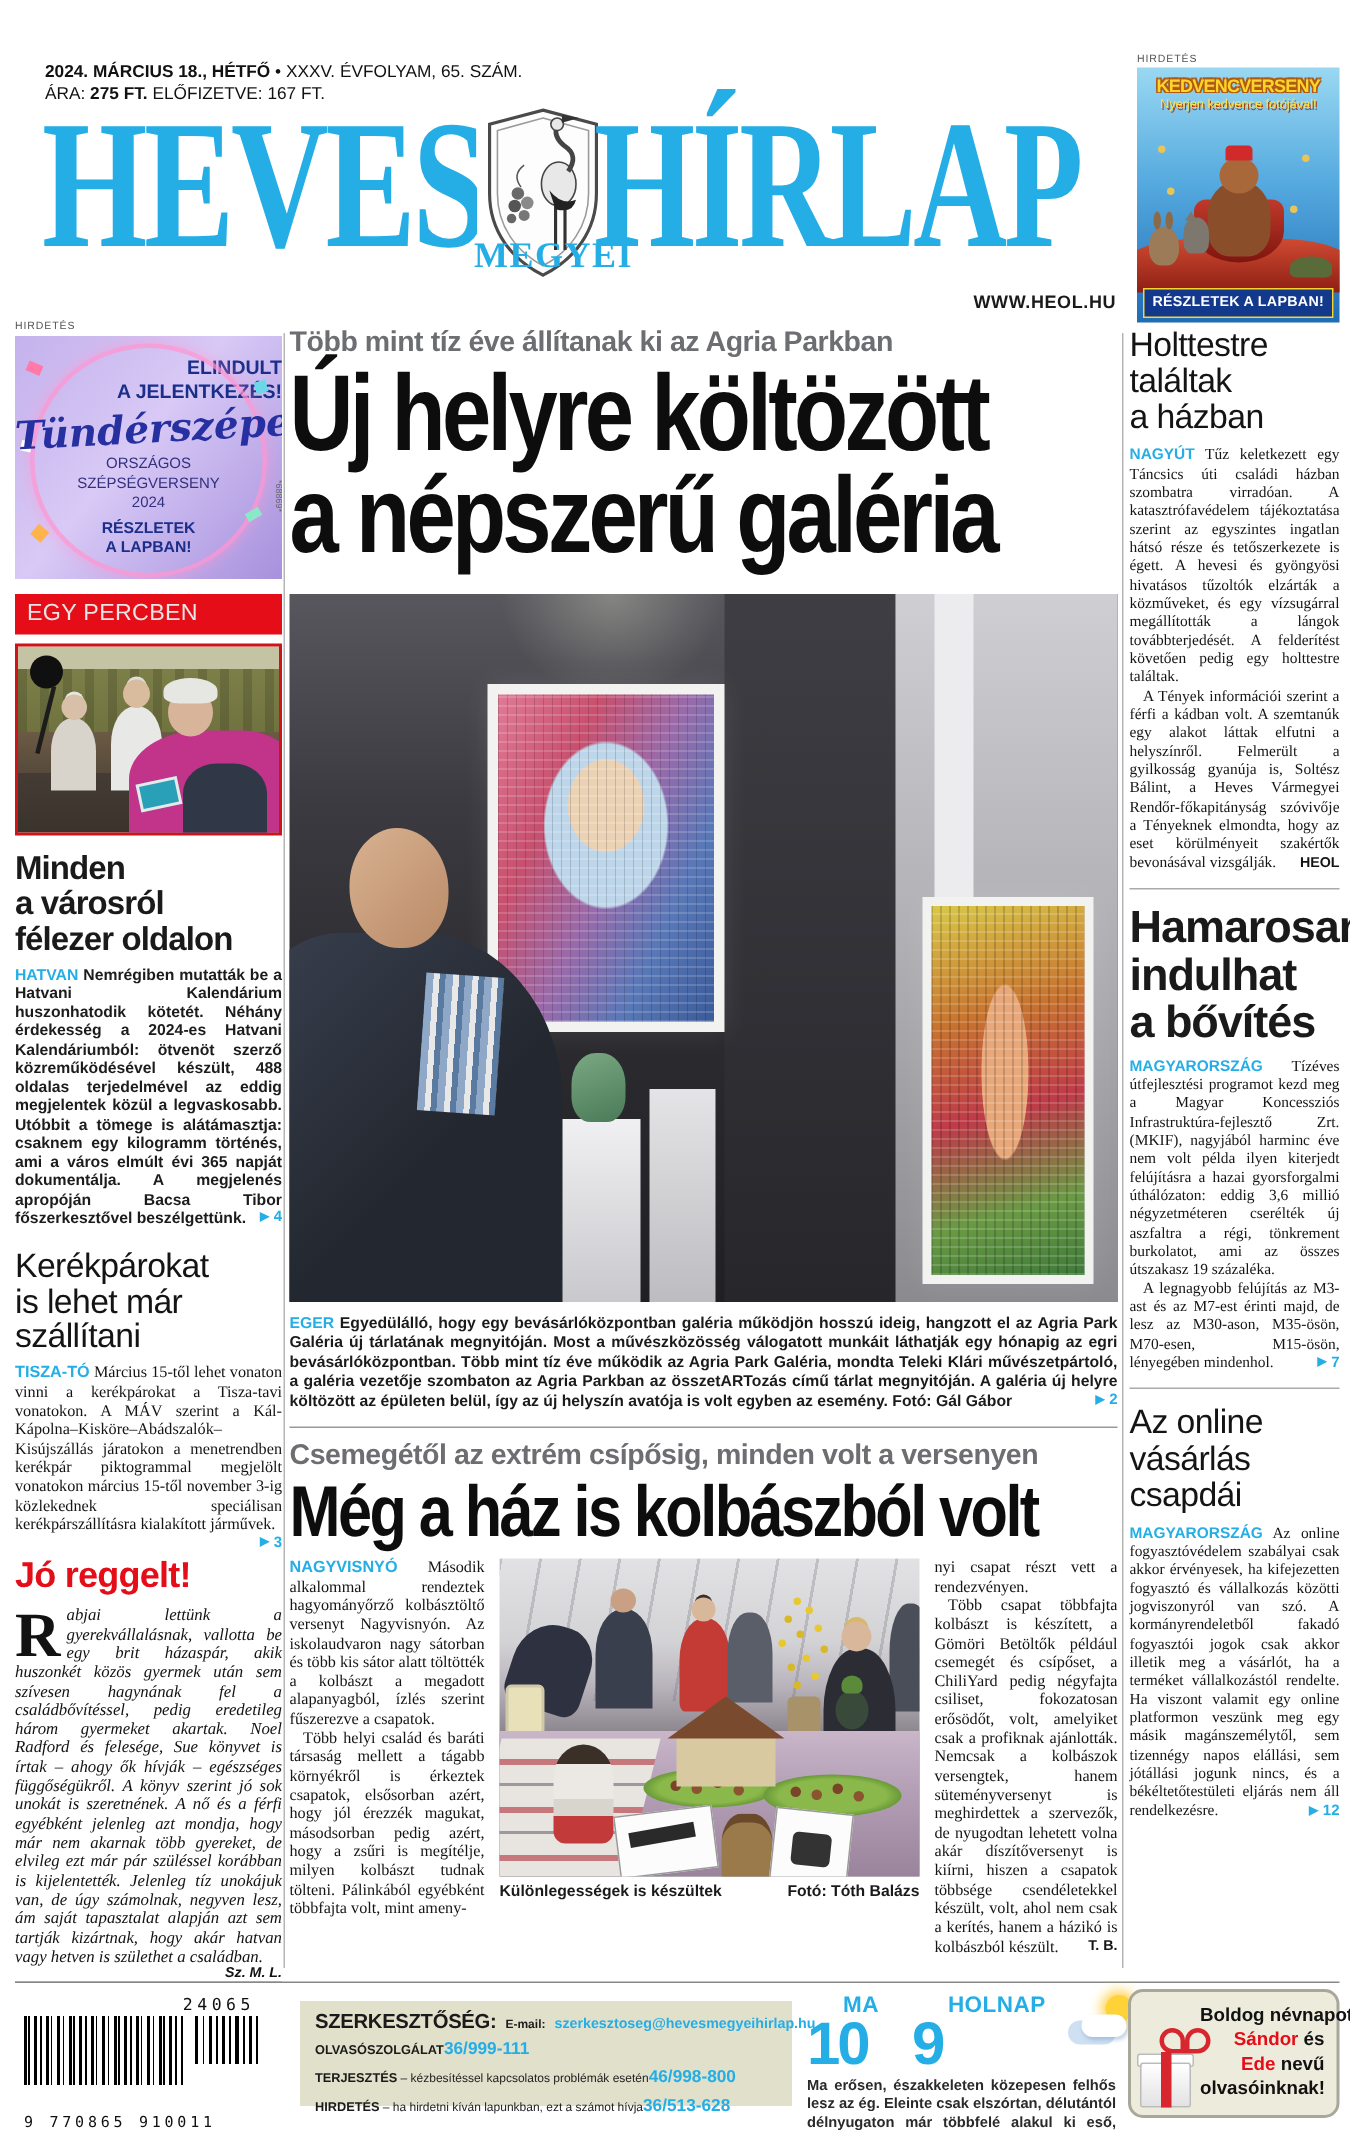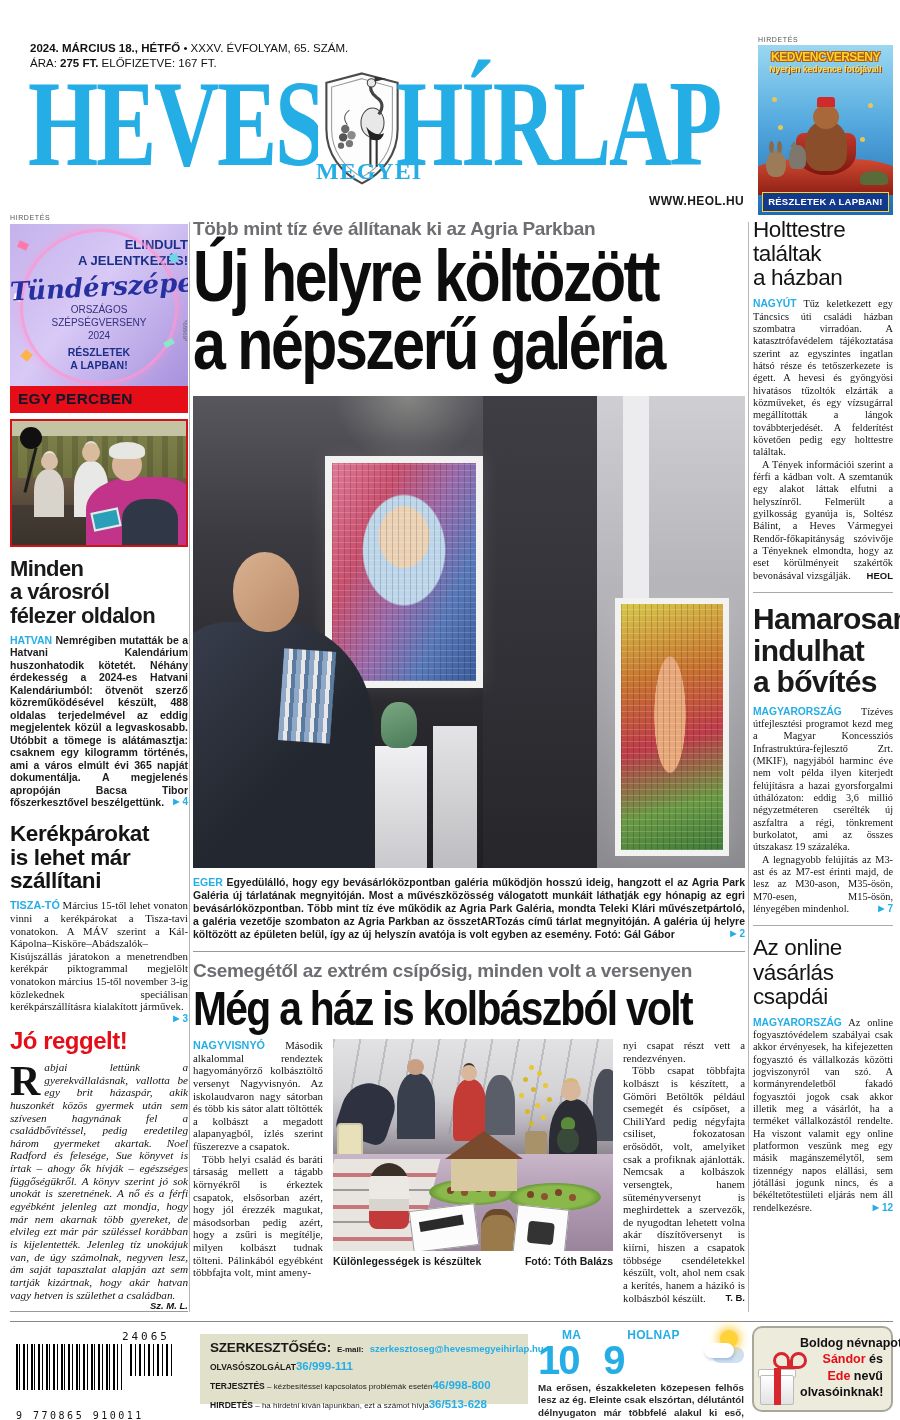--- a/index.html
+++ b/index.html
@@ -22,21 +22,21 @@
   .website { position:absolute; left:649px; top:194px; font-size:12px; font-weight:bold; letter-spacing:.4px; }
 
   .adlabel { font-size:7px; color:#555; letter-spacing:.6px; }
   .adlabel-top { position:absolute; left:758px; top:36px; }
 
   
   .ad-pet { position:absolute; left:758px; top:45px; width:135px; height:170px; overflow:hidden;
             background:linear-gradient(180deg,#9ad8f2 0%,#55aadf 45%,#1f6cb4 100%); }
   .pet-title { margin-top:5px; text-align:center; color:#ffd42a; font-weight:bold; font-size:12px;
                letter-spacing:-.5px; text-shadow:1px 1px 0 #b05a10,-1px -1px 0 #b05a10,1px -1px 0 #b05a10,-1px 1px 0 #b05a10; }
-  .pet-sub { text-align:center; color:#ffe04a; font-size:8.5px; font-weight:bold; text-shadow:1px 1px 0 #a04010; }
+  .pet-sub { text-align:center; color:#ffe04a; font-size:8.5px; font-weight:normal; text-shadow:1px 1px 0 #a04010; }
   .pet-podium { position:absolute; left:-10px; right:-10px; bottom:20px; height:36px;
                 background:linear-gradient(180deg,#d04a32,#8e1f14); border-radius:50% 50% 0 0/26px; }
   .pet-dog { position:absolute; left:47px; bottom:44px; width:42px; height:50px; background:#8a4e2a;
              border-radius:45% 45% 35% 35%; }
   .pet-dog::before { content:""; position:absolute; left:8px; top:-16px; width:26px; height:24px;
              background:#a8683a; border-radius:50%; }
   .pet-dog::after { content:""; position:absolute; left:12px; top:-24px; width:18px; height:10px;
              background:#d12a2a; border-radius:3px 3px 0 0; }
   .pet-cape { position:absolute; left:38px; bottom:40px; width:60px; height:42px;
               background:linear-gradient(180deg,#c0392b,#7e150e); border-radius:8px 8px 50% 50%; }
@@ -76,21 +76,21 @@
   .fairy-l6 { margin-top:4px; text-align:center; color:var(--navy); font-weight:bold; font-size:10.5px; white-space:pre-line; line-height:1.25; }
   .confetti { position:absolute; }
   .cf1 { left:8px; top:18px; width:10px; height:7px; background:#ff7aa8; transform:rotate(24deg); }
   .cf2 { right:10px; top:30px; width:8px; height:8px; background:#6ad8e8; transform:rotate(-16deg); }
   .cf3 { left:12px; bottom:26px; width:9px; height:9px; background:#ffb34a; transform:rotate(40deg); }
   .cf4 { right:14px; bottom:40px; width:10px; height:6px; background:#8ae8c8; transform:rotate(-30deg); }
   .cf5 { left:4px; top:70px; width:7px; height:7px; background:#fff; transform:rotate(12deg); }
   .fairy-code { position:absolute; right:0; top:96px; writing-mode:vertical-rl; font-size:6px; color:#666; }
 
   
-  .op-banner { background:var(--red); color:#0f172a; font-weight:bold; font-size:15.5px;
+  .op-banner { margin-top:10px; background:var(--red); color:#e5e5e5; font-weight:normal; font-size:15.5px;
                padding:4px 8px 5px; letter-spacing:.2px; }
   .pm-photo { position:relative; margin-top:6px; width:100%; height:128px; border:2px solid #cf1418; overflow:hidden;
               background:linear-gradient(180deg,#c4c4a4 0%,#c4c4a4 12%,#7c7f48 12%,#70733f 46%,#6b5a44 46%,#574a3c 68%,#443c34 68%,#3a332c 100%); }
   .pm-photo::before { content:""; position:absolute; left:0; right:0; top:12%; height:34%;
               background:repeating-linear-gradient(90deg, rgba(0,0,0,.14) 0 6px, transparent 6px 15px); }
   .pm-mic { position:absolute; left:8px; top:6px; width:22px; height:22px; background:#101010; border-radius:50%; }
   .pm-mic::after { content:""; position:absolute; left:9px; top:20px; width:3px; height:46px; background:#1c1c1c; transform:rotate(14deg); }
   .pm-fig1 { position:absolute; left:22px; top:48px; width:30px; height:48px; background:#d8d4cc; border-radius:45% 45% 0 0; }
   .pm-fig1::before { content:""; position:absolute; left:7px; top:-16px; width:17px; height:17px; background:#d8c0a8;
               border-radius:50%; box-shadow:0 -4px 0 -2px #e6e6e2; }
@@ -101,21 +101,21 @@
   .pm-vest { position:absolute; right:8px; bottom:-4px; width:56px; height:50px; background:#303848; border-radius:40% 40% 0 0; }
   .pm-head { position:absolute; right:44px; bottom:64px; width:30px; height:32px; background:#d8b49a; border-radius:50%; }
   .pm-head::before { content:""; position:absolute; left:-3px; top:-7px; width:36px; height:17px; background:#e6e6e2;
               border-radius:50% 50% 30% 30%; }
   .pm-book { position:absolute; right:66px; bottom:16px; width:28px; height:19px; background:#2a9fb8;
              border:2px solid #e8e8e8; transform:rotate(-12deg); }
 
   
   .prewrap { white-space:pre-line; }
   .sb-title { margin-top:10px; font-weight:bold; font-size:22px; line-height:1.06; letter-spacing:-.6px; }
-  .sb-title-light { margin-top:13px; font-weight:bold; font-size:22.5px; line-height:1.06; letter-spacing:-.4px; color:#141414; }
+  .sb-title-light { margin-top:13px; font-weight:normal; font-size:22.5px; line-height:1.06; letter-spacing:-.4px; color:#141414; }
   .sb-body-sans { margin-top:7px; font-size:10.5px; line-height:1.19; font-weight:bold; text-align:justify; color:#1c1c1c; }
   .sb-body-serif { margin-top:6px; font-family:"Liberation Serif", serif; font-weight:normal; font-size:10.8px;
                    line-height:1.17; text-align:justify; color:#141414; }
   .lead { color:var(--accent); font-weight:bold; font-family:"Liberation Sans", sans-serif; }
   .pageref { float:right; color:var(--accent); font-weight:bold; font-family:"Liberation Sans", sans-serif; font-size:10px; }
   .pageref .arr::before { content:"\25B6"; font-size:8px; margin-right:3px; vertical-align:1px; }
   .byl { float:right; font-weight:bold; font-family:"Liberation Sans", sans-serif; font-size:9.5px; padding-left:4px; }
 
   .morning-title { margin-top:14px; color:var(--red); font-weight:bold; font-size:24px; letter-spacing:-.5px; }
   .morning-body { margin-top:6px; font-family:"Liberation Serif", serif; font-style:italic; font-size:11.2px;
@@ -257,21 +257,21 @@
   .ed-email-label { font-weight:bold; font-size:8px; }
   .ed-email { font-weight:bold; font-size:9.5px; color:var(--accent); }
   .ed-row { display:flex; justify-content:flex-start; align-items:baseline; margin-top:1px; }
   .ed-label { font-weight:bold; font-size:8.5px; }
   .ed-desc { font-size:8px; color:#222; }
   .ed-phone { font-weight:bold; font-size:11.5px; color:var(--accent); }
 
   .weather { position:absolute; left:538px; top:1328px; width:206px; }
   .w-temps { display:flex; align-items:flex-start; gap:22px; }
   .w-col { text-align:left; }
-  .w-label { color:var(--accent); font-weight:bold; font-size:12px; letter-spacing:.3px;padding-left:24px; }
+  .w-label { color:var(--accent); font-weight:bold; font-size:15px; letter-spacing:.3px;padding-left:24px; }
   .w-temp { color:var(--accent); font-weight:bold; font-size:40px; line-height:.92; letter-spacing:-2px; }
   .wicon { position:relative; width:52px; height:38px; margin-left:auto; margin-top:2px; }
   .wicon .sun { position:absolute; left:18px; top:0; width:18px; height:18px; border-radius:50%;
       background:#ffd338; box-shadow:0 0 8px 3px rgba(255,200,40,.8); }
   .wicon .c1 { position:absolute; left:2px; top:13px; width:30px; height:15px; border-radius:10px; background:#fff;
       box-shadow:1px 2px 3px rgba(100,140,190,.4); }
   .wicon .c2 { position:absolute; right:0; top:17px; width:32px; height:16px; border-radius:10px; background:#cfe0f2; }
   .w-text { margin-top:3px; font-size:9.8px; font-weight:bold; color:#2a2a2a; line-height:1.28; text-align:justify; }
 
   .nameday { position:absolute; left:752px; top:1326px; width:141px; height:86px; background:#edebdc;

